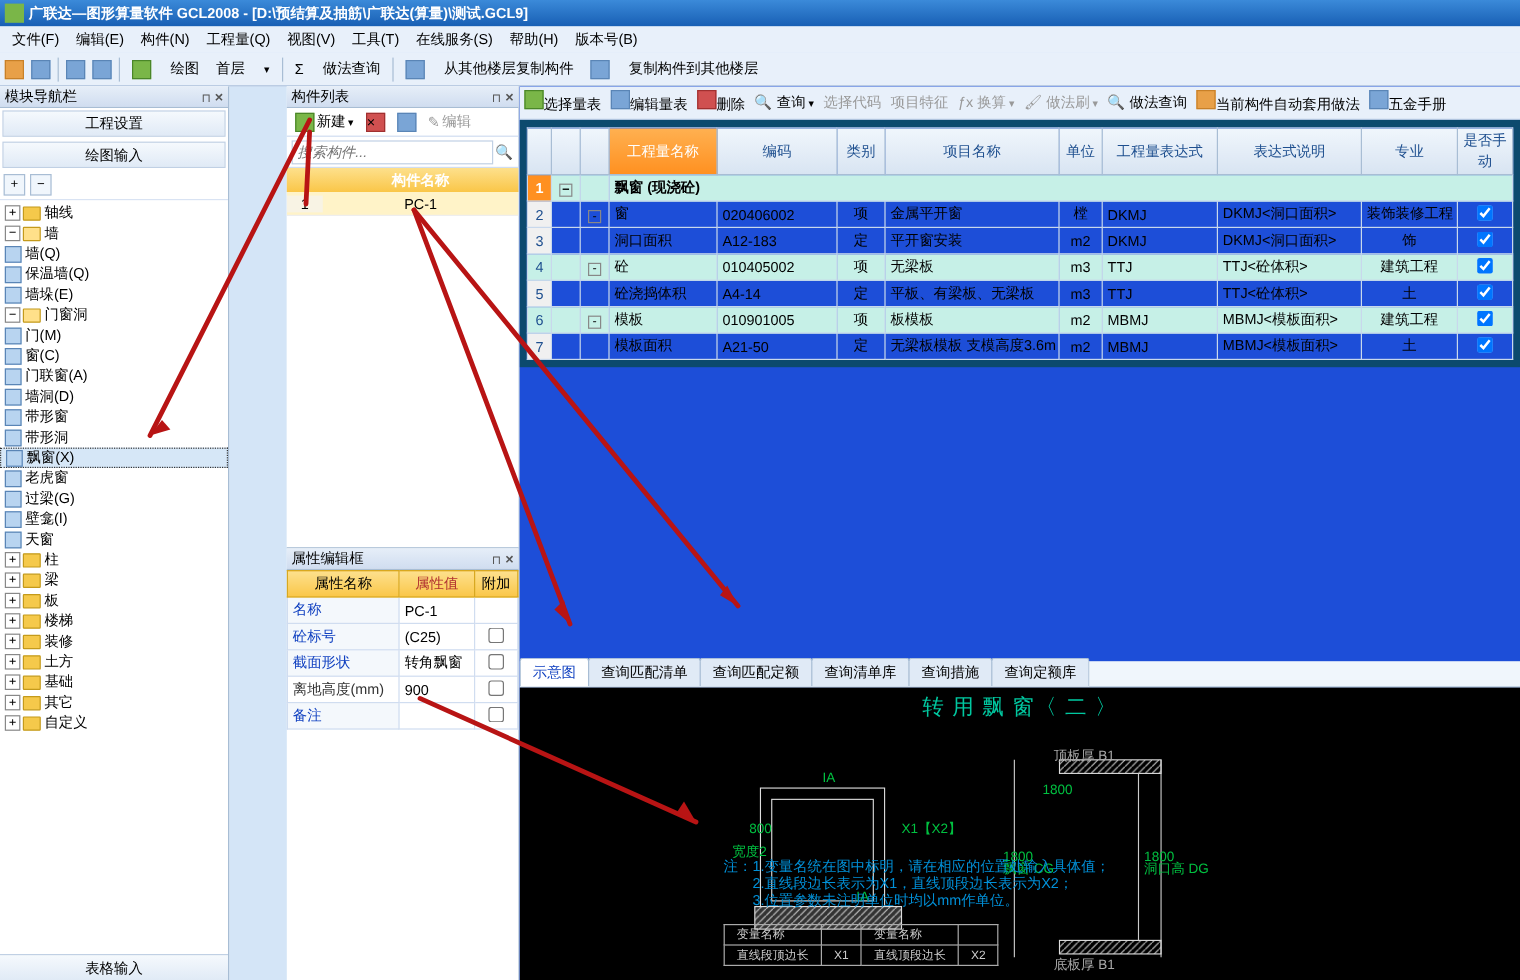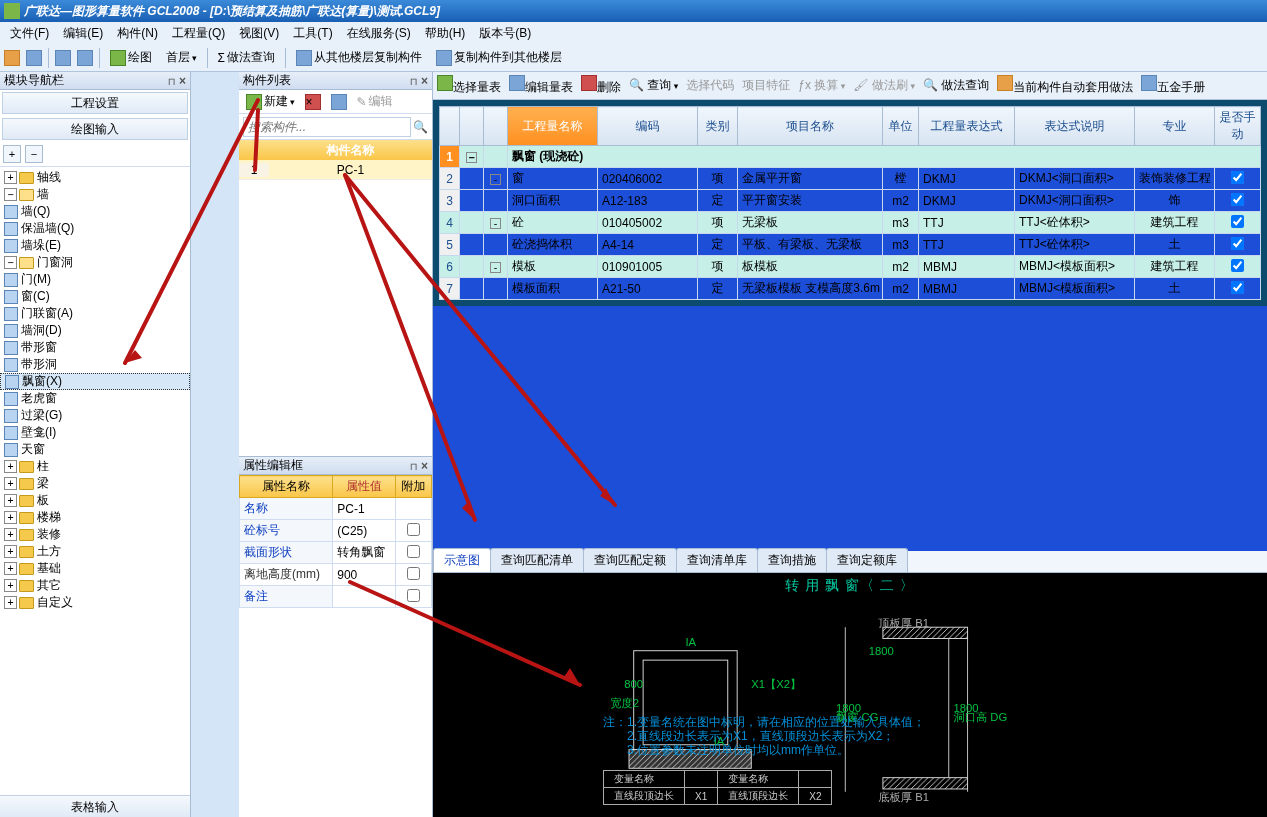--- a/index.html
+++ b/index.html
@@ -1,29 +1,29 @@
 <!DOCTYPE html>
 <html><head>
 <meta charset="utf-8">
 <style>
 * { margin: 0; padding: 0; box-sizing: border-box; font-family: "Microsoft YaHei", "SimSun", Arial, sans-serif; font-size: 12px; }
 body { width: 1267px; height: 817px; background: #d4e5f7; overflow: hidden; position: relative; }
 
 
-.titlebar { height: 22px; background: linear-gradient(#3b8ad9, #185fb4); color: #fff; display: flex; align-items: center; padding: 0 4px; font-weight: bold; font-style: italic; }
+.titlebar { height: 22px; background: linear-gradient(#3b8ad9, #185fb4); color: #fff; display: flex; align-items: center; padding: 0 4px; font-weight: bold; }
 .titlebar .icon { width: 16px; height: 16px; margin-right: 4px; background: #7ab648; display:inline-block; }
 
 
 .menubar { height: 22px; background: #e8f0fa; display: flex; align-items: center; padding: 0 4px; gap: 2px; }
 .menubar span { padding: 2px 6px; cursor: default; }
 
 
 .toolbar { height: 28px; background: #e8f0fa; border-bottom: 1px solid #b0c4de; display: flex; align-items: center; padding: 0 4px; gap: 6px; }
 .toolbar .sep { width: 1px; height: 20px; background: #a8bdd4; }
-.toolbar .btn { display: flex; align-items: center; gap: 2px; padding: 2px 4px; cursor: pointer; }
+.toolbar .btn { display: flex; align-items: center; gap: 16px; padding: 2px 4px; cursor: pointer; }
 .ticon { width: 16px; height: 16px; display: inline-block; background: #7aa5d6; border: 1px solid #5a85b6; }
 .ticon.green { background: #7ab648; border-color: #4a8628; }
 .ticon.orange { background: #e8a048; border-color: #c88028; }
 .ticon.red { background: #d05050; border-color: #a03030; }
 
 
 .mainrow { display: flex; height: calc(817px - 22px - 22px - 28px); }
 .leftcol { width: 191px; border-right: 1px solid #a8bdd4; background: #fff; display: flex; flex-direction: column; }
 .leftcol .hdr { height: 18px; background: linear-gradient(#e6eef8,#d0ddf0); border-bottom:1px solid #a8bdd4; display:flex; align-items:center; justify-content: space-between; padding:0 4px; font-size:11px;}
 .leftcol .btnbar { display:flex; gap:4px; padding:3px; border-bottom:1px solid #d0ddf0; }
@@ -85,21 +85,21 @@
 .bigtable td.exp { text-align:center; }
 .bigtable td.exp span { display:inline-block; width:11px; height:11px; border:1px solid #888; line-height:9px; font-family:monospace; font-size:10px;}
 .bigtable td.unit, .bigtable td.center { text-align:center;}
 .bigtable td.chk { text-align:center;}
 
 
 .tabbar { height:22px; display:flex; border-bottom:1px solid #a8bdd4; background:#f0f6fc; align-items:flex-end;}
 .tabbar .tab { padding:3px 10px; border:1px solid #a8bdd4; border-bottom:none; background:#e0eaf6; cursor:pointer; border-radius:3px 3px 0 0; margin-right:-1px;}
 .tabbar .tab.active { background:#fff; color:#1040c0; }
 .preview { flex:1; background:#000; position:relative; overflow:hidden;}
-.preview .title { color:#00c8a0; text-align:center; padding:4px; font-size:14px; letter-spacing:1px;}
+.preview .title { color:#00c8a0; text-align:center; padding:4px; font-size:18px; letter-spacing:1px;}
 .preview svg { width:100%; height:100%; }
 .preview .note { position:absolute; left:170px; bottom:60px; color:#0090d8; font-size:10px; line-height:14px;}
 .preview .vartbl { position:absolute; left:170px; bottom:12px; border-collapse:collapse;}
 .preview .vartbl td { border:1px solid #aaa; color:#ccc; font-size:10px; padding:1px 10px;}
 
 .xbtn { cursor:pointer; color:#555; font-family:Arial; font-weight:bold;}
 .pin { cursor:pointer; color:#555; font-size:10px;}
 .dd::after{content:" ▾"; font-size:9px;}
 
 

